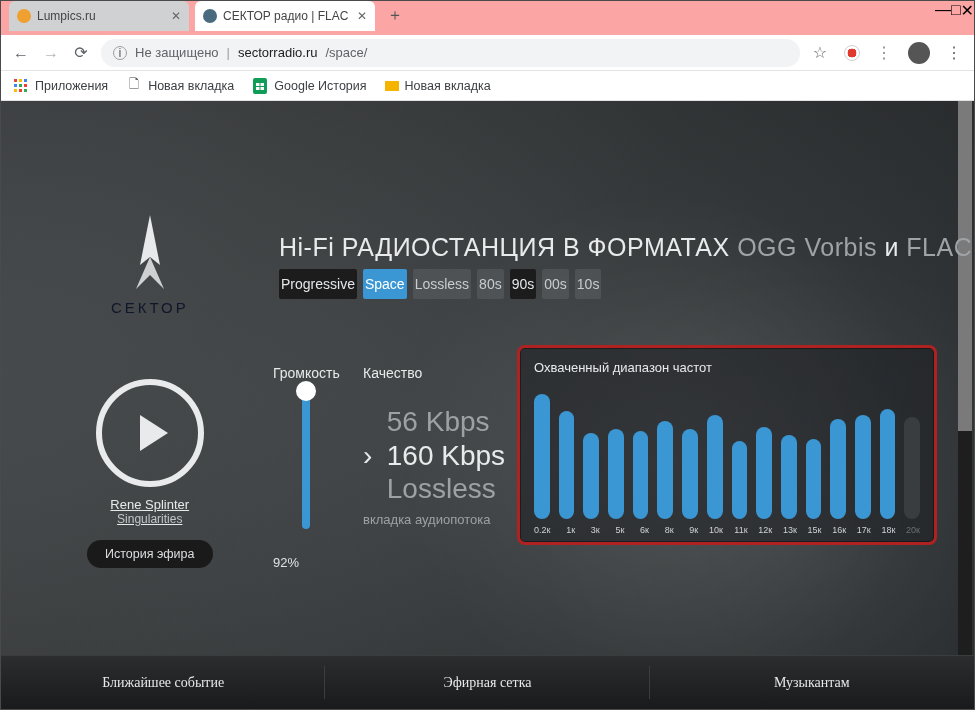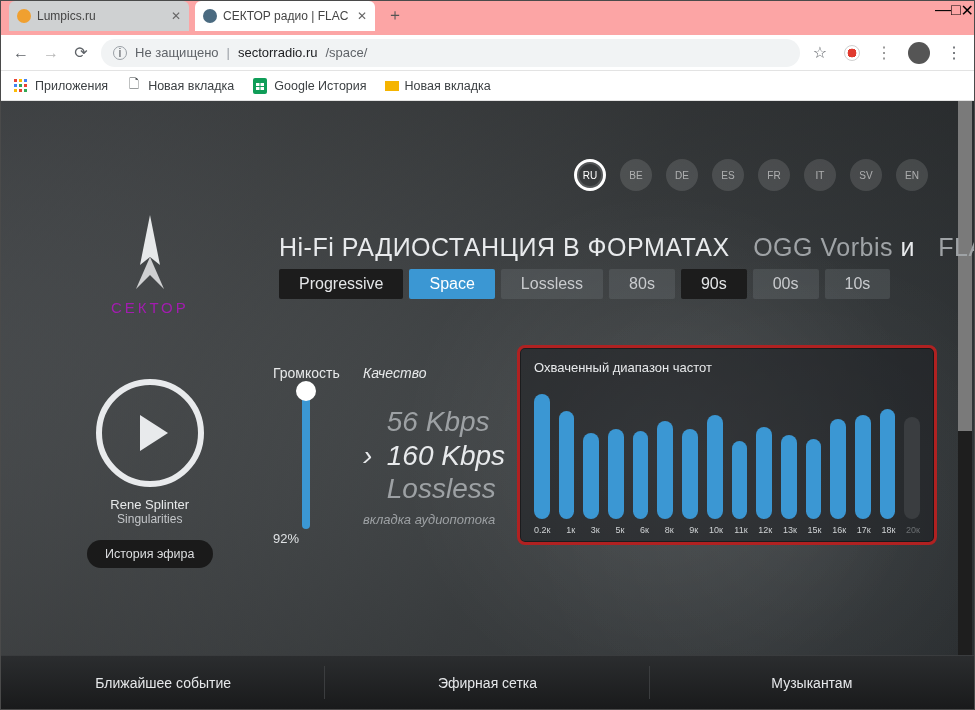--- a/index.html
+++ b/index.html
@@ -40,70 +40,70 @@
   .overlay{position:absolute;inset:0;}
   .scroll-track{position:absolute;right:2px;top:0;bottom:0;width:14px;background:#1e1e1e;}
   .scroll-thumb{position:absolute;right:2px;top:0;width:14px;height:330px;background:#7a7a7a;}
 
   
   .lang-row{position:absolute; top:58px; right:46px; display:flex; gap:14px;}
   .lang{width:32px;height:32px;border-radius:50%;background:rgba(255,255,255,0.12);display:flex;align-items:center;justify-content:center;font-size:10px;color:rgba(255,255,255,0.55);}
   .lang.active{border:3px solid #fff;color:#fff;font-weight:500;background:transparent;box-shadow:0 0 0 2px rgba(255,255,255,.15) inset;}
 
   
-  .logo-wrap{position:absolute;left:110px;top:112px;color:#a21caf;}
+  .logo-wrap{position:absolute;left:110px;top:112px;color:#0f172a;}
   .logo-shape{width:60px;height:80px;margin:0 auto 6px;}
   .logo-text{font-size:15px;letter-spacing:3px;font-weight:300;}
 
   
   .heading{position:absolute;left:278px;top:132px;font-size:25px;color:#e8eaec;font-weight:300;letter-spacing:.5px;white-space:nowrap;}
-  .heading .dim{color:#9fa3a6;margin-left:16px;}
+  .heading .dim{color:#9fa3a6;}
 
   
   .genres{position:absolute;left:278px;top:168px;display:flex;gap:6px;}
-  .g-btn{height:30px;padding:0 20px;display:flex;align-items:center;justify-content:center;font-size:16px;color:#e4e6e8;background:rgba(30,30,30,0.45);border-radius:2px;}
+  .g-btn{height:30px;padding:0 2px;display:flex;align-items:center;justify-content:center;font-size:14px;color:#e4e6e8;background:rgba(30,30,30,0.45);border-radius:2px;}
   .g-btn.active{background:#3b97d3;color:#fff;}
   .g-btn.dark{background:#1c1c1c;}
   .g-btn.faint{background:rgba(120,124,128,0.28);color:#c9cbce;}
 
   
   .player{position:absolute;left:86px;top:278px;text-align:center;color:#e7e9ea;}
   .play-circle{width:108px;height:108px;border-radius:50%;border:6px solid #e8eaec;display:flex;align-items:center;justify-content:center;margin:0 auto;}
   .play-tri{width:0;height:0;border-left:28px solid #e8eaec;border-top:18px solid transparent;border-bottom:18px solid transparent;margin-left:8px;}
-  .track{font-size:13px;margin-top:10px;}
+  .track{font-size:13px;margin-top:10px;text-decoration:underline;}
   .track .sub{font-size:12px;color:#c3c6c9;}
   .history-btn{margin-top:14px;background:#1a1a1a;color:#dcdee0;border-radius:16px;height:28px;padding:0 18px;font-size:12.5px;display:inline-flex;align-items:center;}
 
   
   .vol{position:absolute;left:272px;top:264px;text-align:left;color:#e7e9ea;}
   .vol-label{font-size:14px;margin-bottom:8px;}
   .vol-track{width:8px;height:140px;background:#3b97d3;border-radius:4px;margin:0 auto;position:relative;}
   .vol-thumb{position:absolute;left:50%;top:-8px;width:20px;height:20px;border-radius:50%;background:#fff;transform:translateX(-50%);}
-  .vol-val{font-size:13px;margin-top:2px;color:#dfe2e4;}
-
-  
-  .quality{position:absolute;left:362px;top:264px;color:#9da1a4;font-style:italic;}
+  .vol-val{font-size:13px;margin-top:26px;color:#dfe2e4;}
+
+  
+  .quality{position:absolute;left:362px;top:264px;color:#9da1a4;}
   .quality .q-label{font-size:14px;color:#e7e9ea;margin-bottom:24px;}
   .q-row{font-size:28px;line-height:1.2;font-weight:300;white-space:nowrap;}
   .q-row.sel{color:#e8eaec;}
   .q-row .chev{display:inline-block;width:16px;}
   .q-sub{font-size:13px;color:#9da1a4;margin-top:6px;}
 
   
   .panel{position:absolute;left:516px;top:244px;width:420px;height:200px;background:rgba(28,30,32,0.55);border-radius:8px;border:3px solid #b02121;box-shadow:0 0 0 1px rgba(0,0,0,.4) inset;padding:12px 14px 8px;}
   .panel-title{font-size:13px;color:#e8eaec;margin-bottom:9px;}
   .bars{position:relative;height:135px;display:flex;align-items:flex-end;gap:9px;}
   .bar{width:17px;background:#3b97d3;border-radius:9px 9px 9px 9px;position:relative;}
   .bar.off{background:#3a3d40;}
   .labels{display:flex;gap:9px;margin-top:6px;}
   .labels span{width:17px;font-size:9px;color:#cfd2d4;text-align:right;}
   .labels span.off{color:#6b6f72;}
 
   
-  .bottom-nav{position:absolute;left:0;right:0;bottom:0;height:54px;background:linear-gradient(#2b2d2f,#191a1b);display:flex;border-top:1px solid #3a3c3e;}
+  .bottom-nav{position:absolute;left:0;right:0;bottom:0;height:54px;background:linear-gradient(#2b2d2f,#191a1b);display:flex;border-top:1px solid #3a3c3e;font-family:Liberation Serif, serif;}
   .bn-item{flex:1;display:flex;align-items:center;justify-content:center;color:#e6e8ea;font-size:14px;position:relative;}
   .bn-item:not(:last-child)::after{content:"";position:absolute;right:0;top:10px;bottom:10px;width:1px;background:#3b3d3f;}
 
   svg{display:block}
 </style>
 </head>
 <body>
 
 <div class="window">
 
@@ -187,30 +187,20 @@
     </div>
   </div>
 
   <div class="content">
     <div class="bg"></div>
     <div class="scroll-track"></div>
     <div class="scroll-thumb"></div>
 
     <div class="overlay">
 
-      <div class="lang-row" id="lang-row">
-          <div class="lang active">RU</div>
-          <div class="lang">BE</div>
-          <div class="lang">DE</div>
-          <div class="lang">ES</div>
-          <div class="lang">FR</div>
-          <div class="lang">IT</div>
-          <div class="lang">SV</div>
-          <div class="lang">EN</div>
-        </div>
 
       <div class="logo-wrap">
         <div class="logo-shape">
           <svg width="60" height="80" viewBox="0 0 60 80">
               <path d="M30 2 L40 52 L30 44 L20 52 Z" fill="#e7e9ea"></path>
               <path d="M30 44 L44 76 L30 62 L16 76 Z" fill="#e7e9ea" opacity="0.85"></path>
             </svg>
         </div>
         <div class="logo-text">СЕКТОР</div>
       </div>

